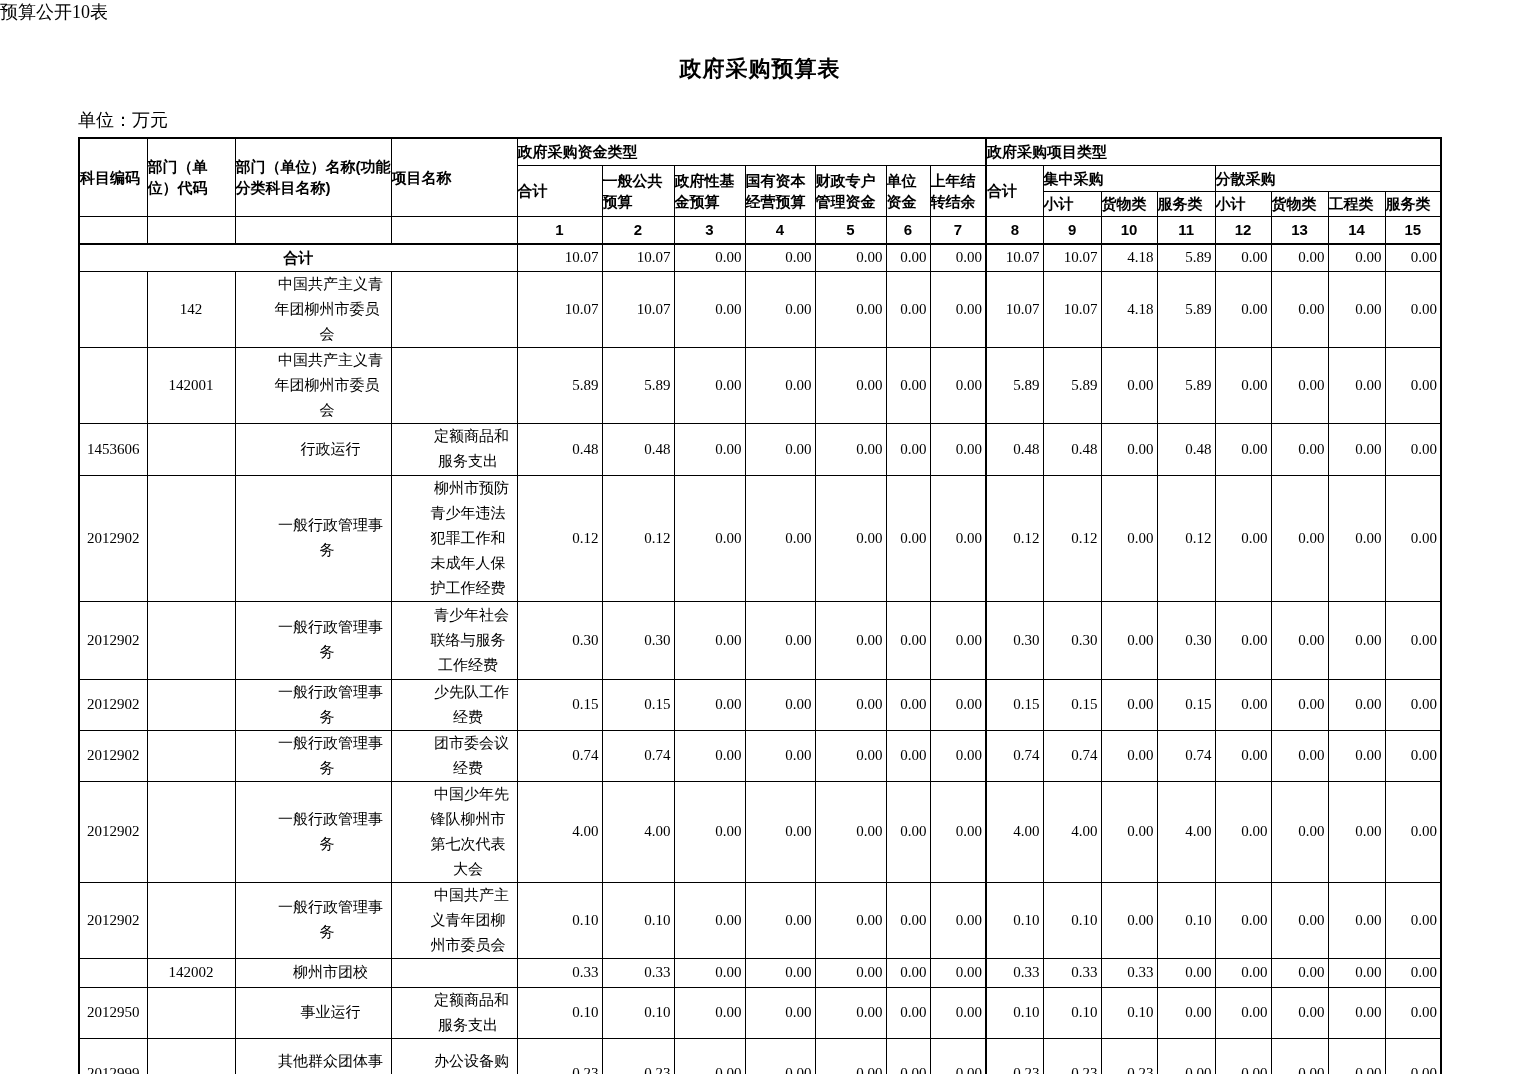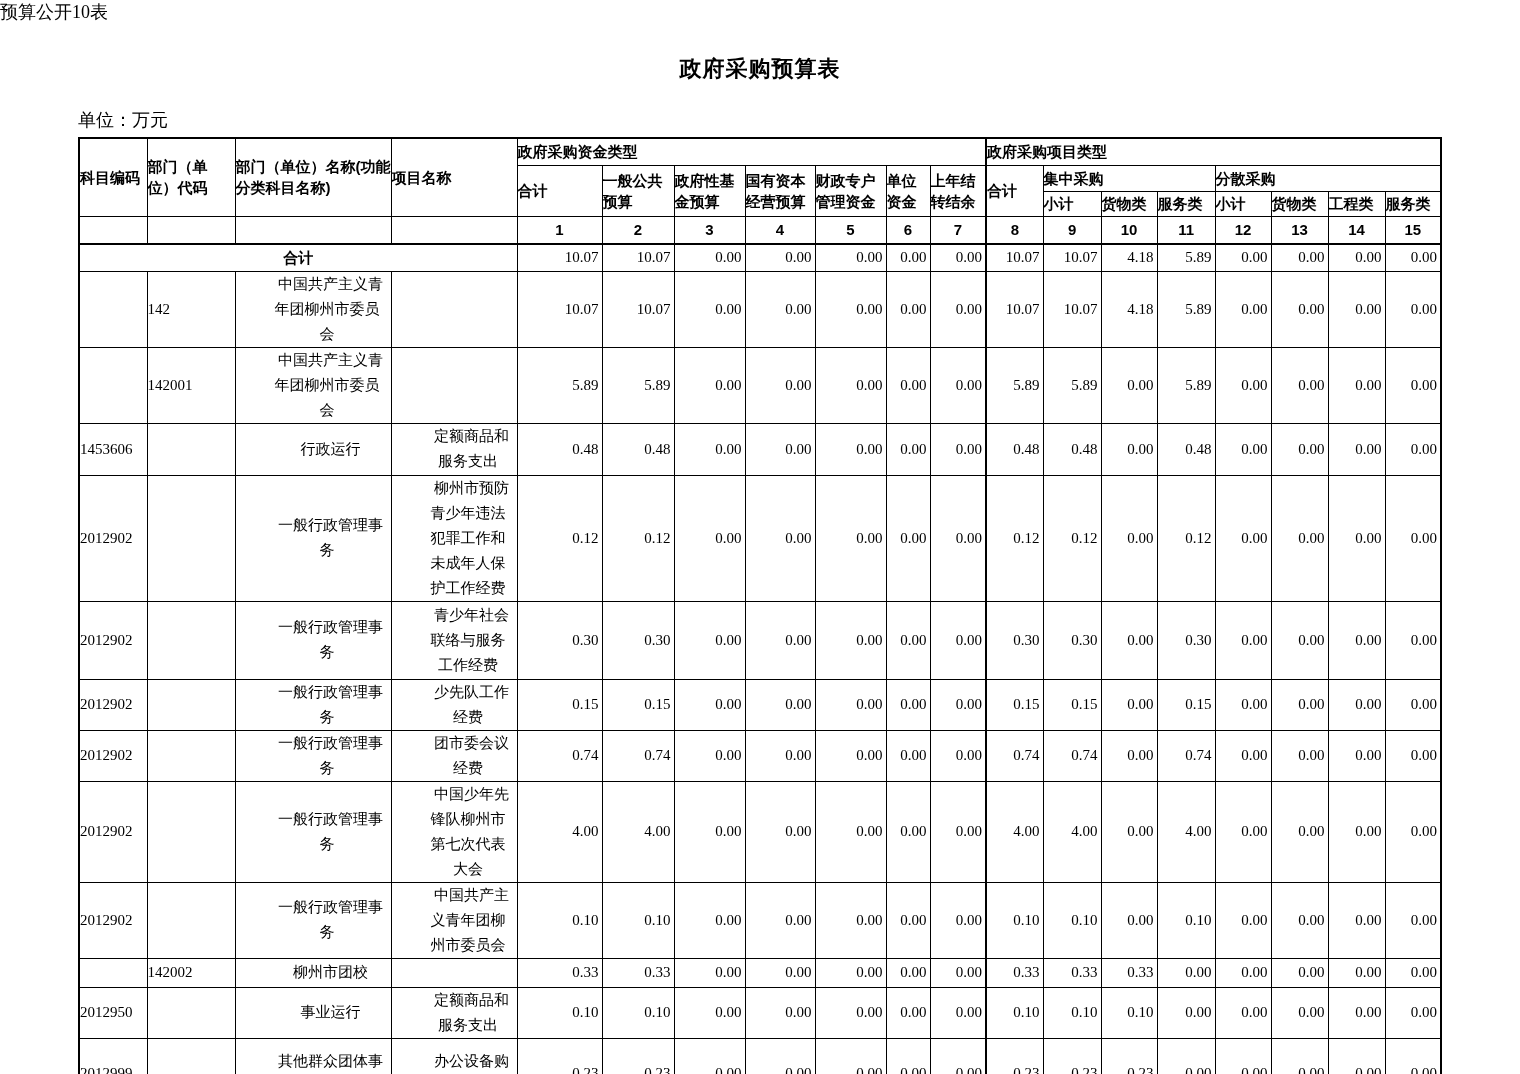--- a/index.html
+++ b/index.html
@@ -43,21 +43,21 @@
     font-weight: bold; text-align: left;
     line-height: 21px;
   }
   td { font-family: "Liberation Serif", serif; line-height: 25px; }
   .numrow td {
     font-family: "Liberation Sans", sans-serif;
     font-weight: bold; text-align: center;
   }
   .num { text-align: right; padding-right: 3px; }
   .txt { text-align: center; text-indent: 7px; padding-right: 4px; padding-left: 32px; }
-  .code { }
+  .code { text-align: center; }
   .sum-label {
     font-family: "Liberation Sans", sans-serif;
     font-weight: bold; text-align: center;
   }
   .group-sep { border-left: 2px solid #000; }
   .thick-top { border-top: 2px solid #000; }
   .footer {
     margin-top: 42px; text-align: center;
     font-size: 19px;
     font-family: "Liberation Sans", sans-serif;

